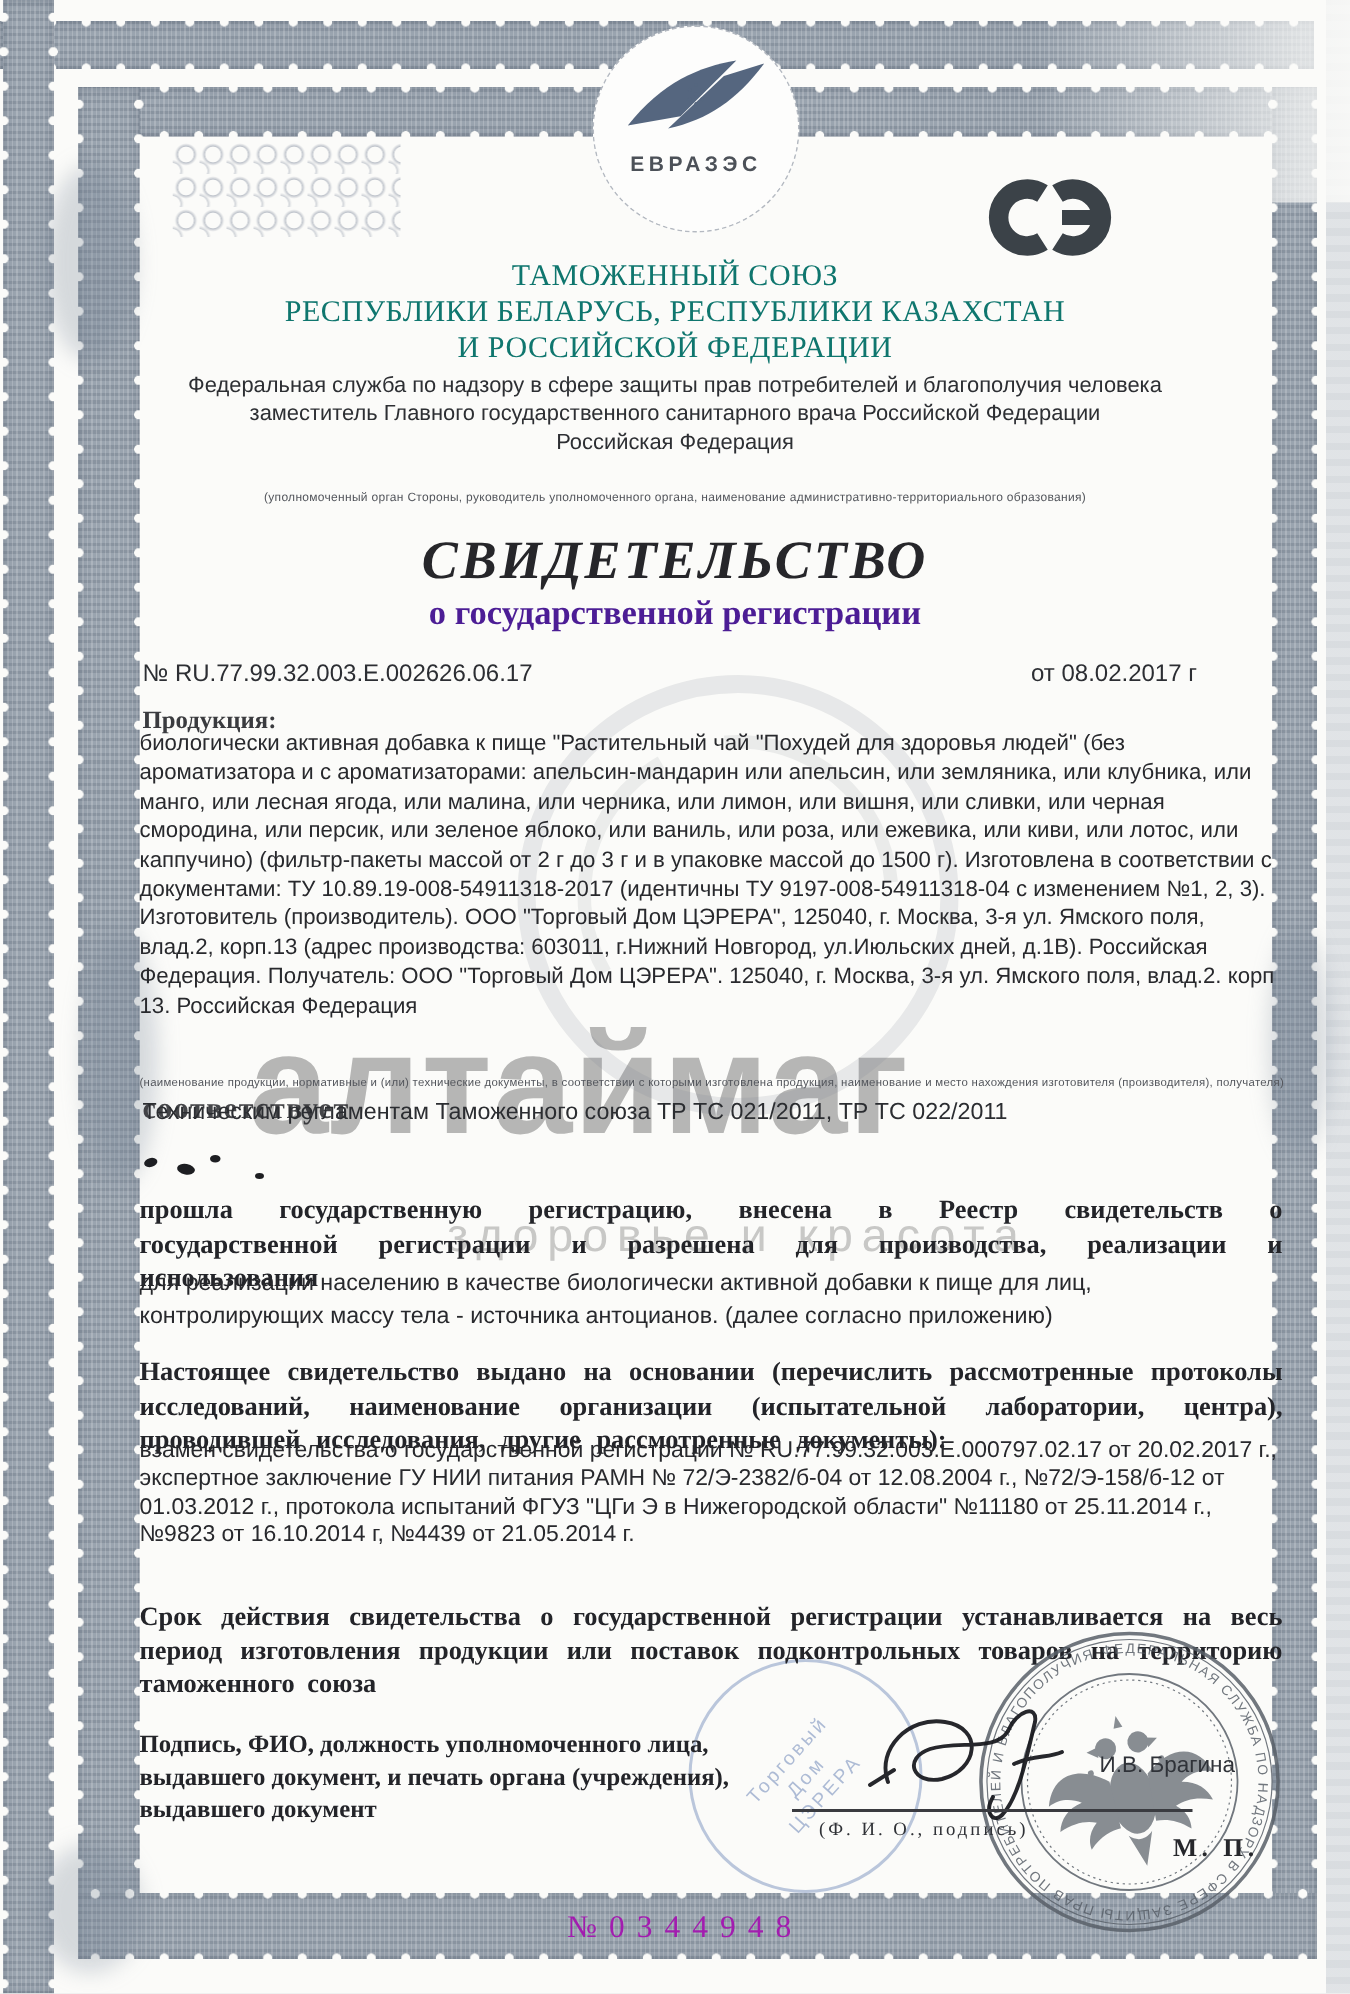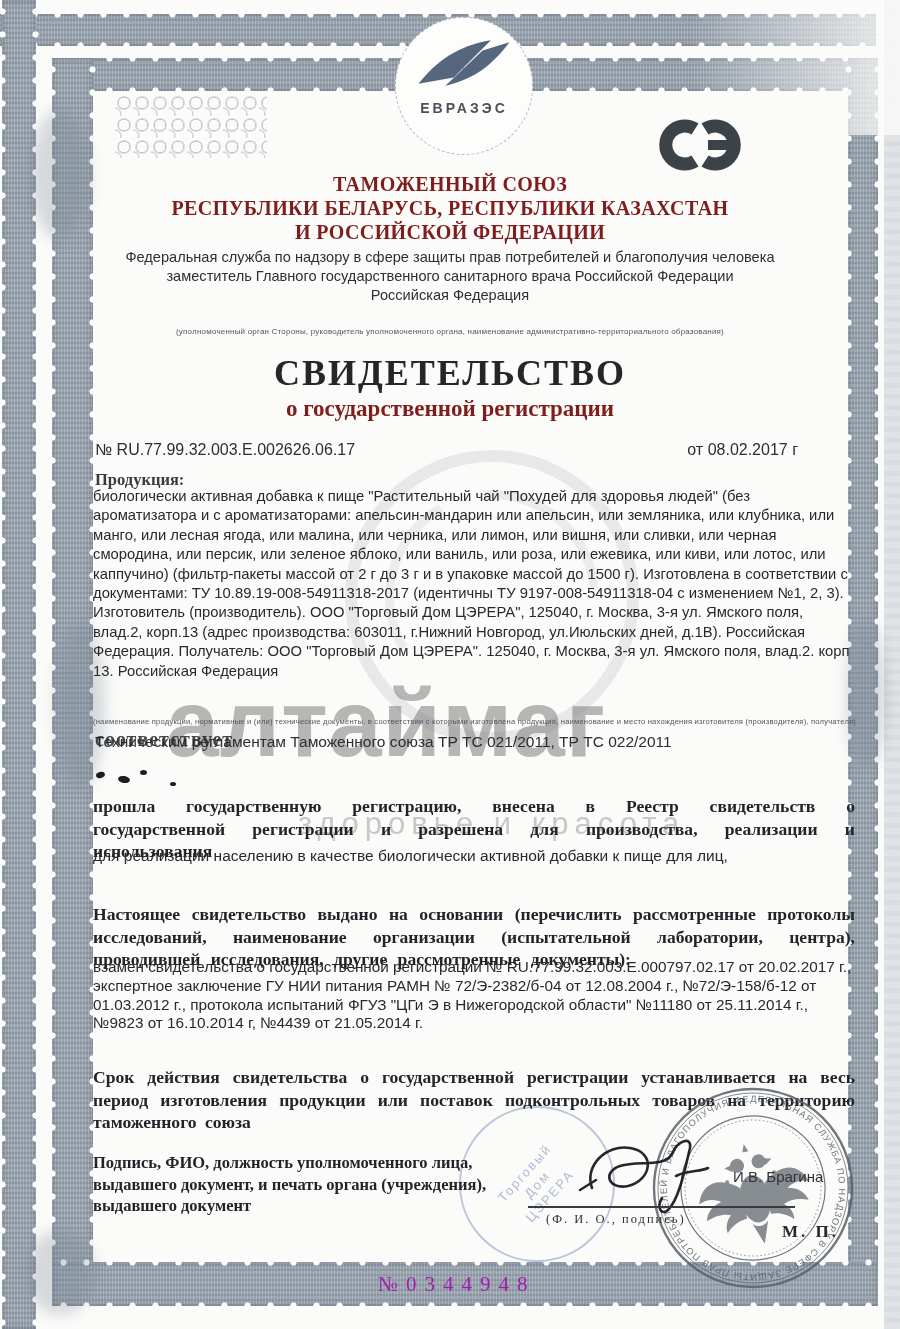--- a/index.html
+++ b/index.html
@@ -34,25 +34,25 @@
 
   
   .eurasec{position:absolute;left:395px;top:17px;width:136px;height:136px;border-radius:50%;
            background:#fdfdfc;border:1px dashed rgba(120,130,145,.55);z-index:3;text-align:center;}
   .eurasec-label{margin-top:2px;font-weight:bold;font-size:14px;letter-spacing:3px;color:#4c5158;}
   .se-mark{position:absolute;left:652px;top:110px;z-index:3;}
 
   
   .serif{font-family:"Liberation Serif",serif;}
   .center{text-align:center;}
-  .hdr-org{font-weight:bold;font-size:20px;line-height:24px;color:#7f1d1d;letter-spacing:.4px;}
+  .hdr-org{font-weight:normal;font-size:20px;line-height:24px;color:#0f766e;letter-spacing:.4px;}
   .hdr-svc{font-size:14.6px;line-height:19px;color:#2d2f33;}
   .footnote{font-size:8px;color:#53565c;white-space:nowrap;letter-spacing:.2px;}
   .doc-title{font-size:36px;font-weight:bold;letter-spacing:2px;color:#26262a;text-shadow:0 0 1px rgba(251,251,249,.7);}
-  .doc-subtitle{font-size:23px;font-weight:600;color:#7f1d1d;}
+  .doc-subtitle{font-size:23px;font-weight:600;color:#4c1d95;}
   .numrow{display:flex;justify-content:space-between;font-size:16px;color:#2c2e33;}
   .sans-body{font-size:14.8px;line-height:19.4px;color:#28292d;}
   .serif-body{font-family:"Liberation Serif",serif;font-size:17.6px;line-height:22.6px;font-weight:600;
               text-align:justify;color:#232429;}
   .z4{z-index:4;}
 
   
   .wm-brand{position:absolute;left:166px;top:676px;font-size:95px;font-weight:bold;line-height:1;
             color:rgba(118,118,118,.52);letter-spacing:1px;z-index:2;}
   .wm-tagline{position:absolute;left:298px;top:806px;font-size:31px;color:rgba(128,128,128,.42);
@@ -127,21 +127,21 @@
   <div class="abs center z4" style="left:70px;top:172px;width:760px;">
     <div class="serif hdr-org">ТАМОЖЕННЫЙ СОЮЗ</div>
     <div class="serif hdr-org">РЕСПУБЛИКИ БЕЛАРУСЬ, РЕСПУБЛИКИ КАЗАХСТАН</div>
     <div class="serif hdr-org">И РОССИЙСКОЙ ФЕДЕРАЦИИ</div>
     <div class="hdr-svc" style="margin-top:4px;">Федеральная служба по надзору в сфере защиты прав потребителей и благополучия человека</div>
     <div class="hdr-svc">заместитель Главного государственного санитарного врача Российской Федерации</div>
     <div class="hdr-svc">Российская Федерация</div>
   </div>
   <div class="abs center footnote z4" style="left:70px;top:327px;width:760px;">(уполномоченный орган Стороны, руководитель уполномоченного органа, наименование административно-территориального образования)</div>
 
-  <div class="abs center serif doc-title z4" style="left:70px;top:352px;width:760px;">СВИДЕТЕЛЬСТВО</div>
+  <div class="abs center serif doc-title z4" style="left:70px;top:352px;width:760px;font-style:italic;">СВИДЕТЕЛЬСТВО</div>
   <div class="abs center serif doc-subtitle z4" style="left:70px;top:396px;width:760px;">о государственной регистрации</div>
 
   <div class="abs numrow z4" style="left:95px;top:441px;width:755px;padding-right:0;">
     <span>№ RU.77.99.32.003.E.002626.06.17</span>
     <span style="margin-right:52px;">от 08.02.2017 г</span>
   </div>
 
   <div class="abs serif z4" style="left:95px;top:470px;font-size:16.5px;font-weight:600;opacity:.9;">Продукция:</div>
   <div class="abs sans-body z4" style="left:93px;top:487px;width:762px;">биологически активная добавка к пище "Растительный чай "Похудей для здоровья людей" (без ароматизатора и с ароматизаторами: апельсин-мандарин или апельсин, или земляника, или клубника, или манго, или лесная ягода, или малина, или черника, или лимон, или вишня, или сливки, или черная смородина, или персик, или зеленое яблоко, или ваниль, или роза, или ежевика, или киви, или лотос, или каппучино) (фильтр-пакеты массой от 2 г до 3 г и в упаковке массой до 1500 г). Изготовлена в соответствии с документами: ТУ 10.89.19-008-54911318-2017 (идентичны ТУ 9197-008-54911318-04 с изменением №1, 2, 3). Изготовитель (производитель). ООО "Торговый Дом ЦЭРЕРА", 125040, г. Москва, 3-я ул. Ямского поля, влад.2, корп.13 (адрес производства: 603011, г.Нижний Новгород, ул.Июльских дней, д.1В). Российская Федерация. Получатель: ООО "Торговый Дом ЦЭРЕРА". 125040, г. Москва, 3-я ул. Ямского поля, влад.2. корп 13. Российская Федерация</div>
   <div class="abs footnote z4" style="left:93px;top:717px;width:765px;font-size:7.6px;">(наименование продукции, нормативные и (или) технические документы, в соответствии с которыми изготовлена продукция, наименование и место нахождения изготовителя (производителя), получателя)</div>
@@ -157,20 +157,21 @@
   <div class="wm-brand">алтаймаг</div>
   <div class="wm-tagline">здоровье и красота</div>
   <div class="wm-ring">
       <div class="leaf1"></div>
       <div class="leaf2"></div>
     </div>
 
   <div class="abs serif-body z4" style="left:93px;top:795px;width:762px;word-spacing:14px;">прошла государственную регистрацию, внесена в Реестр свидетельств о государственной регистрации и разрешена для производства, реализации и использования</div>
   <div class="abs z4" style="left:93px;top:845px;width:770px;font-size:15.5px;line-height:22px;color:#28292d;">
     <div>для реализации населению в качестве биологически активной добавки к пище для лиц,</div>
+    <div>контролирующих массу тела - источника антоцианов. (далее согласно приложению)</div>
   </div>
 
   <div class="abs serif-body z4" style="left:93px;top:903px;width:762px;word-spacing:6px;">Настоящее свидетельство выдано на основании (перечислить рассмотренные протоколы исследований, наименование организации (испытательной лаборатории, центра), проводившей исследования, другие рассмотренные документы):</div>
   <div class="abs z4" style="left:93px;top:958px;width:768px;font-size:15.3px;line-height:18.8px;color:#28292d;">взамен свидетельства о государственной регистрации № RU.77.99.32.003.Е.000797.02.17 от 20.02.2017 г., экспертное заключение ГУ НИИ питания РАМН № 72/Э-2382/б-04 от 12.08.2004 г., №72/Э-158/б-12 от 01.03.2012 г., протокола испытаний ФГУЗ "ЦГи Э в Нижегородской области" №11180 от 25.11.2014 г., №9823 от 16.10.2014 г, №4439 от 21.05.2014 г.</div>
 
   <div class="abs serif-body z4" style="left:93px;top:1066px;width:762px;word-spacing:4px;">Срок действия свидетельства о государственной регистрации устанавливается на весь период изготовления продукции или поставок подконтрольных товаров на территорию таможенного союза</div>
 
   <div class="abs serif z4" style="left:93px;top:1152px;width:420px;font-size:16.5px;font-weight:600;line-height:21.5px;color:#232429;">Подпись, ФИО, должность уполномоченного лица, выдавшего документ, и печать органа (учреждения), выдавшего документ</div>
   <div class="blank-number">№0344948</div>
 

